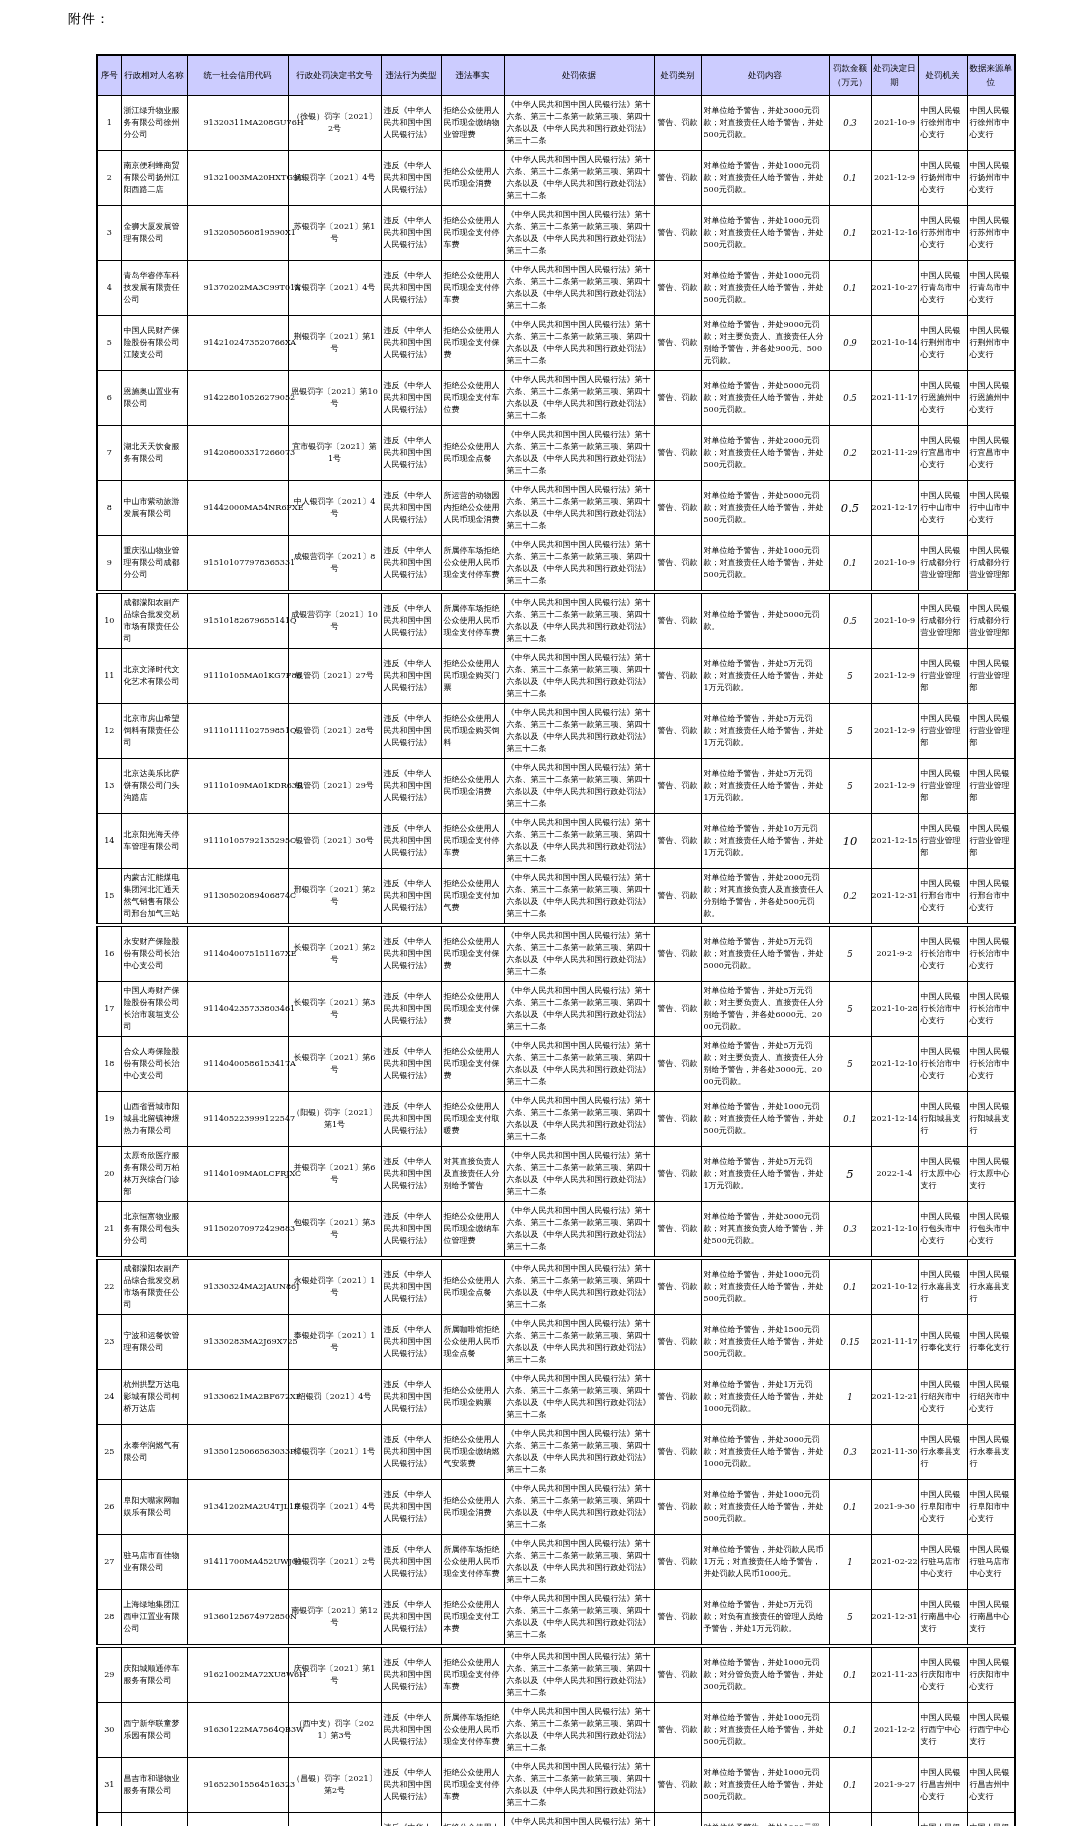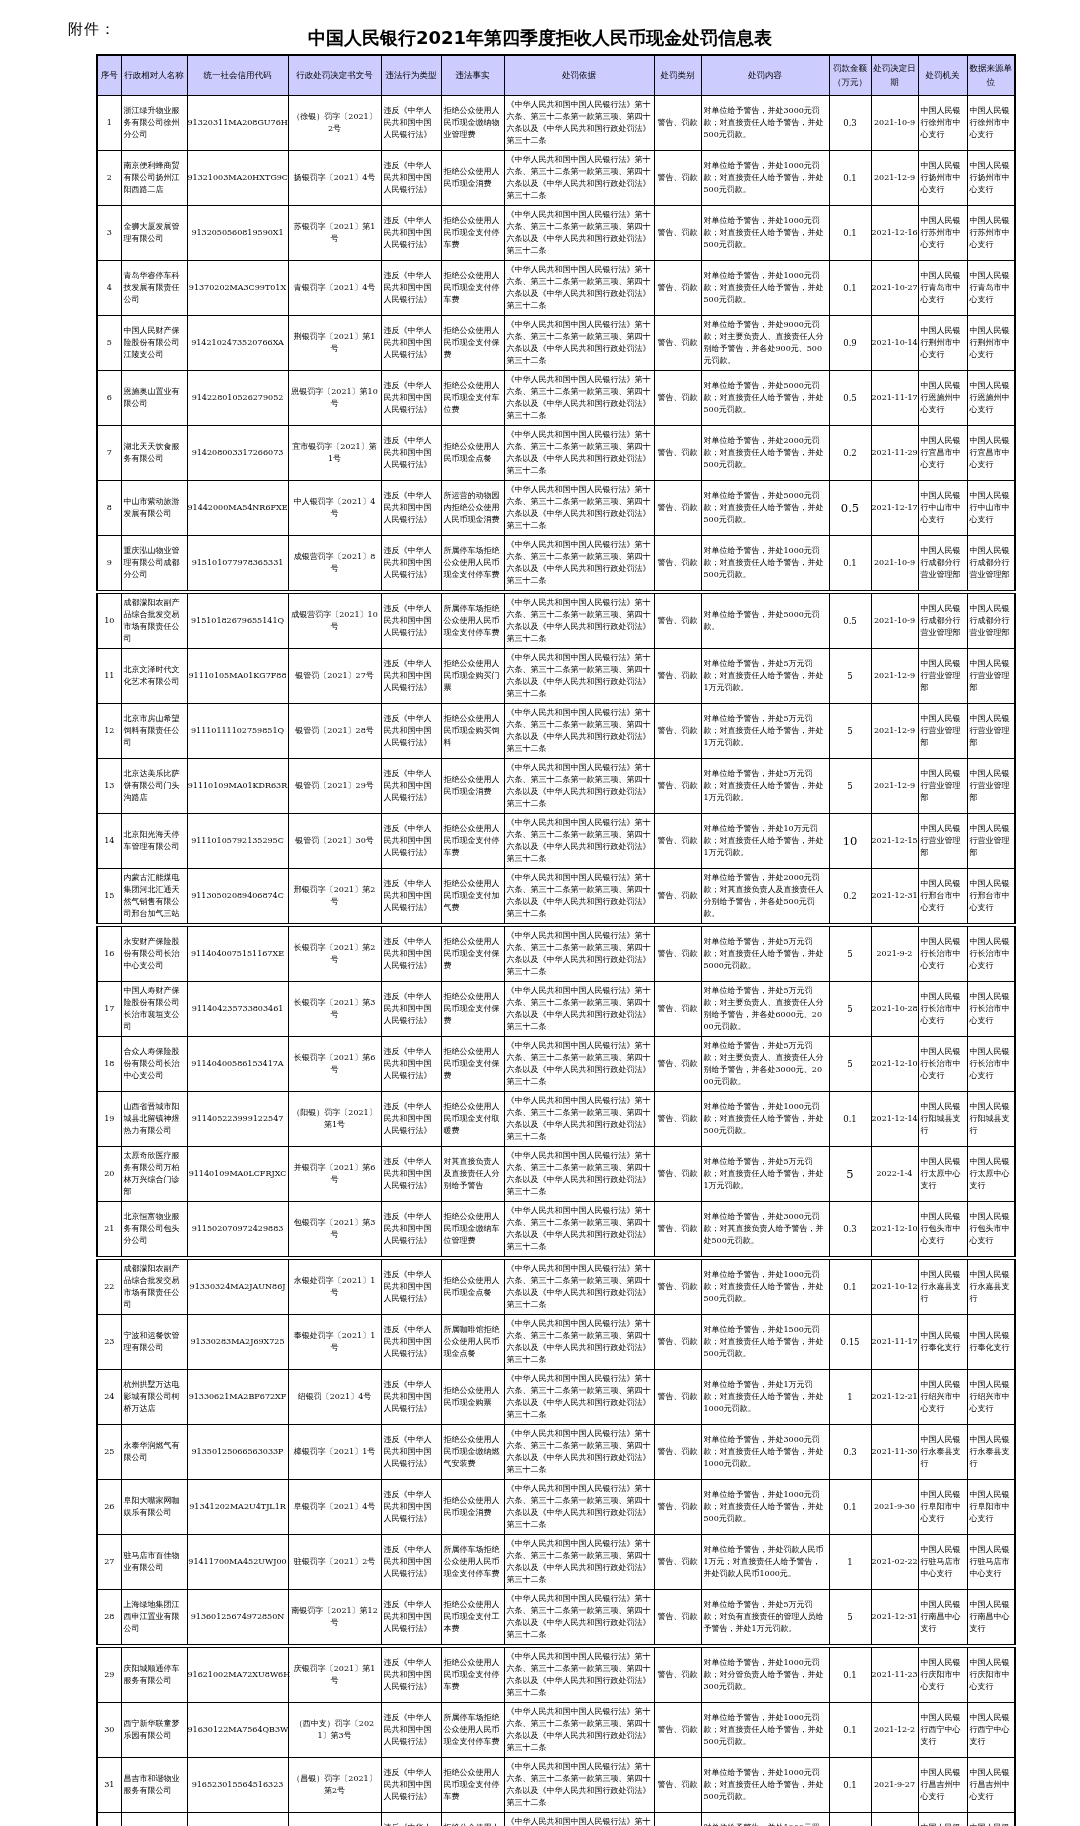--- a/index.html
+++ b/index.html
@@ -1,40 +1,39 @@
 <!DOCTYPE html>
 <html><head>
 <meta charset="utf-8">
 <style>
   html,body{margin:0;padding:0;background:#ffffff;}
   .page{position:relative;width:1080px;height:1826px;background:#fff;color:#000;
         font-family:"DejaVu Serif","Liberation Serif",serif;overflow:hidden;}
-  .attach{position:absolute;top:20px;left:68px;font-size:15px;letter-spacing:1px;}
+  .attach{position:absolute;top:10px;left:68px;font-size:13px;letter-spacing:1px;}
   .title{position:absolute;top:26px;left:0;width:100%;margin:0;text-align:center;
          font-size:18px;font-weight:bold;font-family:"DejaVu Sans","Liberation Sans",sans-serif;}
   table.penalty{position:absolute;top:54px;left:96px;width:918px;border-collapse:collapse;
         table-layout:fixed;border:2px solid #000;}
   th,td{border:1px solid #000;padding:3px 2px;font-size:8px;line-height:1.5;
         word-break:break-all;vertical-align:middle;}
   th{background:#ccccff;font-weight:normal;font-size:8.5px;text-align:center;
      padding:6px 1px;line-height:1.6;}
   td{text-align:left;}
   td.c0,td.c2,td.c3,td.c7,td.c9,td.c10{text-align:center;}
-  td.c2{font-family:"DejaVu Serif","Liberation Serif",serif;white-space:nowrap;padding:3px 0;}
+  td.c2{font-family:"DejaVu Serif","Liberation Serif",serif;white-space:nowrap;padding:3px 16px;}
   td.c10{white-space:nowrap;padding:3px 0;text-align:center;}
-  td.c9{font-size:8.5px;}
+  td.c9{font-size:8.5px;font-style:italic;}
   td.amt-big{font-size:11.5px;}
   tr.page-break td{border-top:4px double #000;}
 </style>
 </head>
 <body>
 
 <div class="page">
   <div class="attach">附件：</div>
-  <h1 class="title">中国人民银行2021年第四季度拒收人民币现金处罚信息表</h1>
 
   <table class="penalty">
     <colgroup>
       <col style="width:24px">
         <col style="width:66px">
         <col style="width:101px">
       <col style="width:93px">
         <col style="width:60px">
         <col style="width:63px">
       <col style="width:150px">

